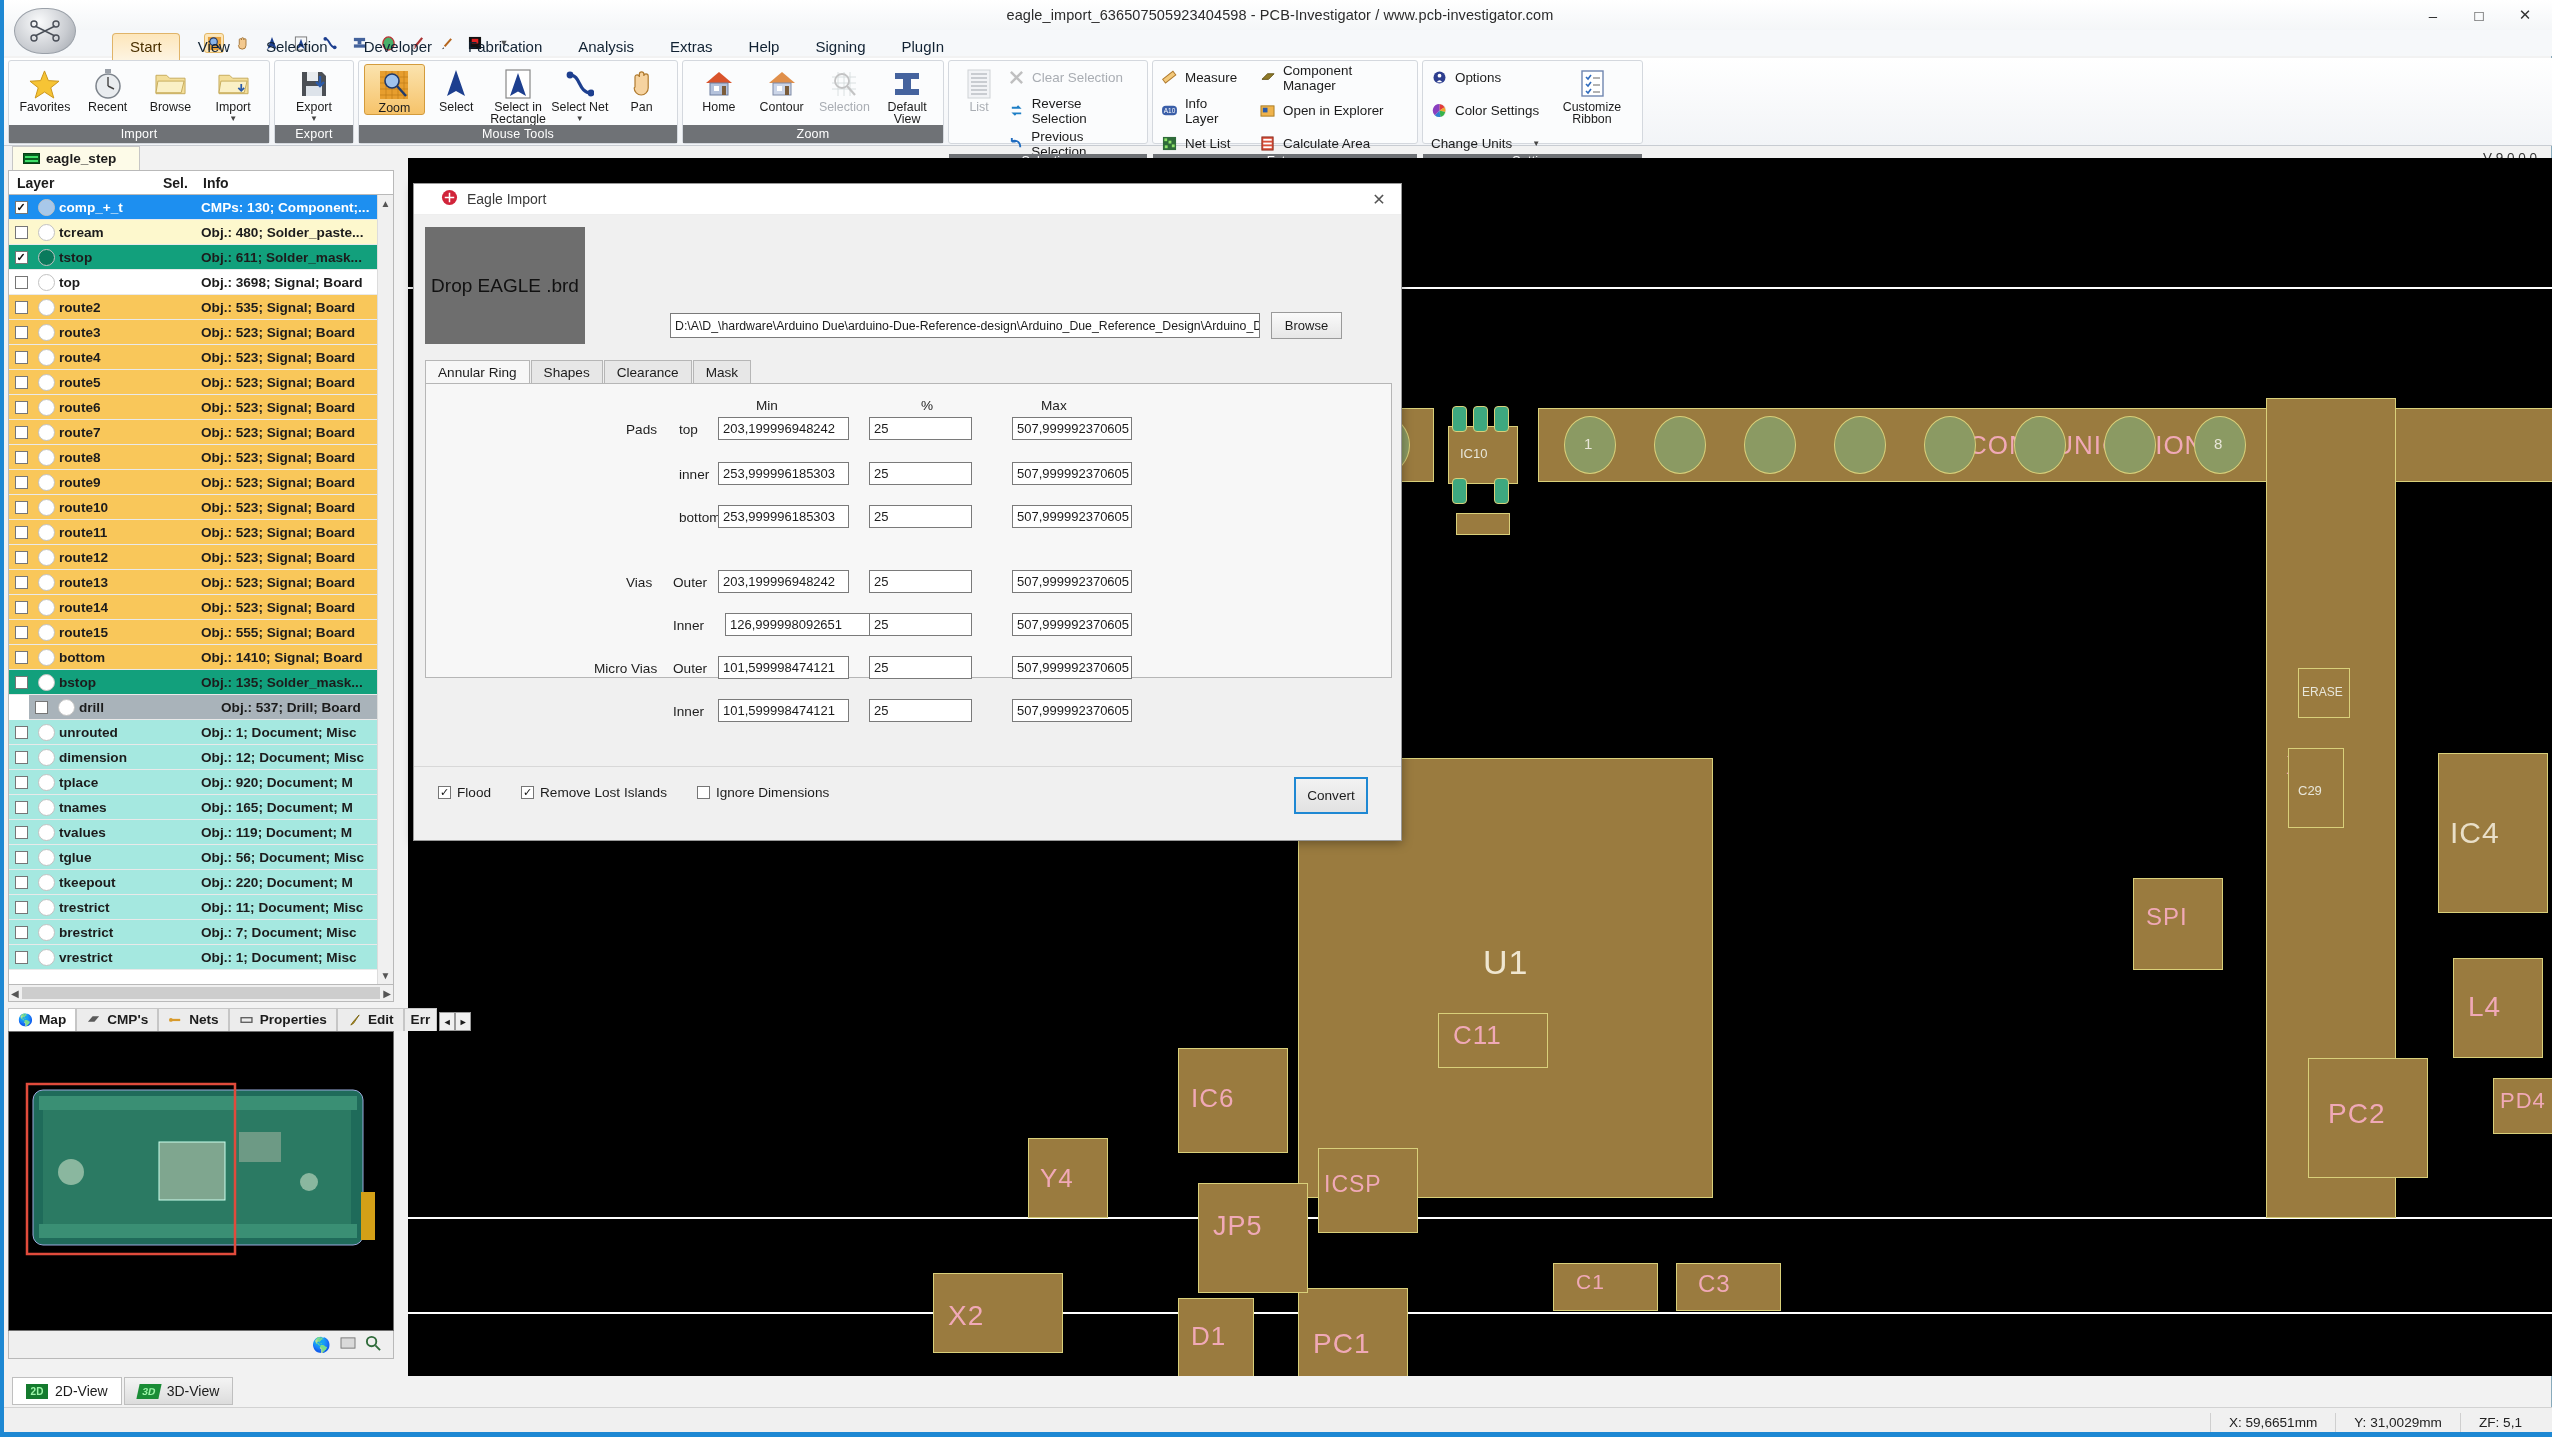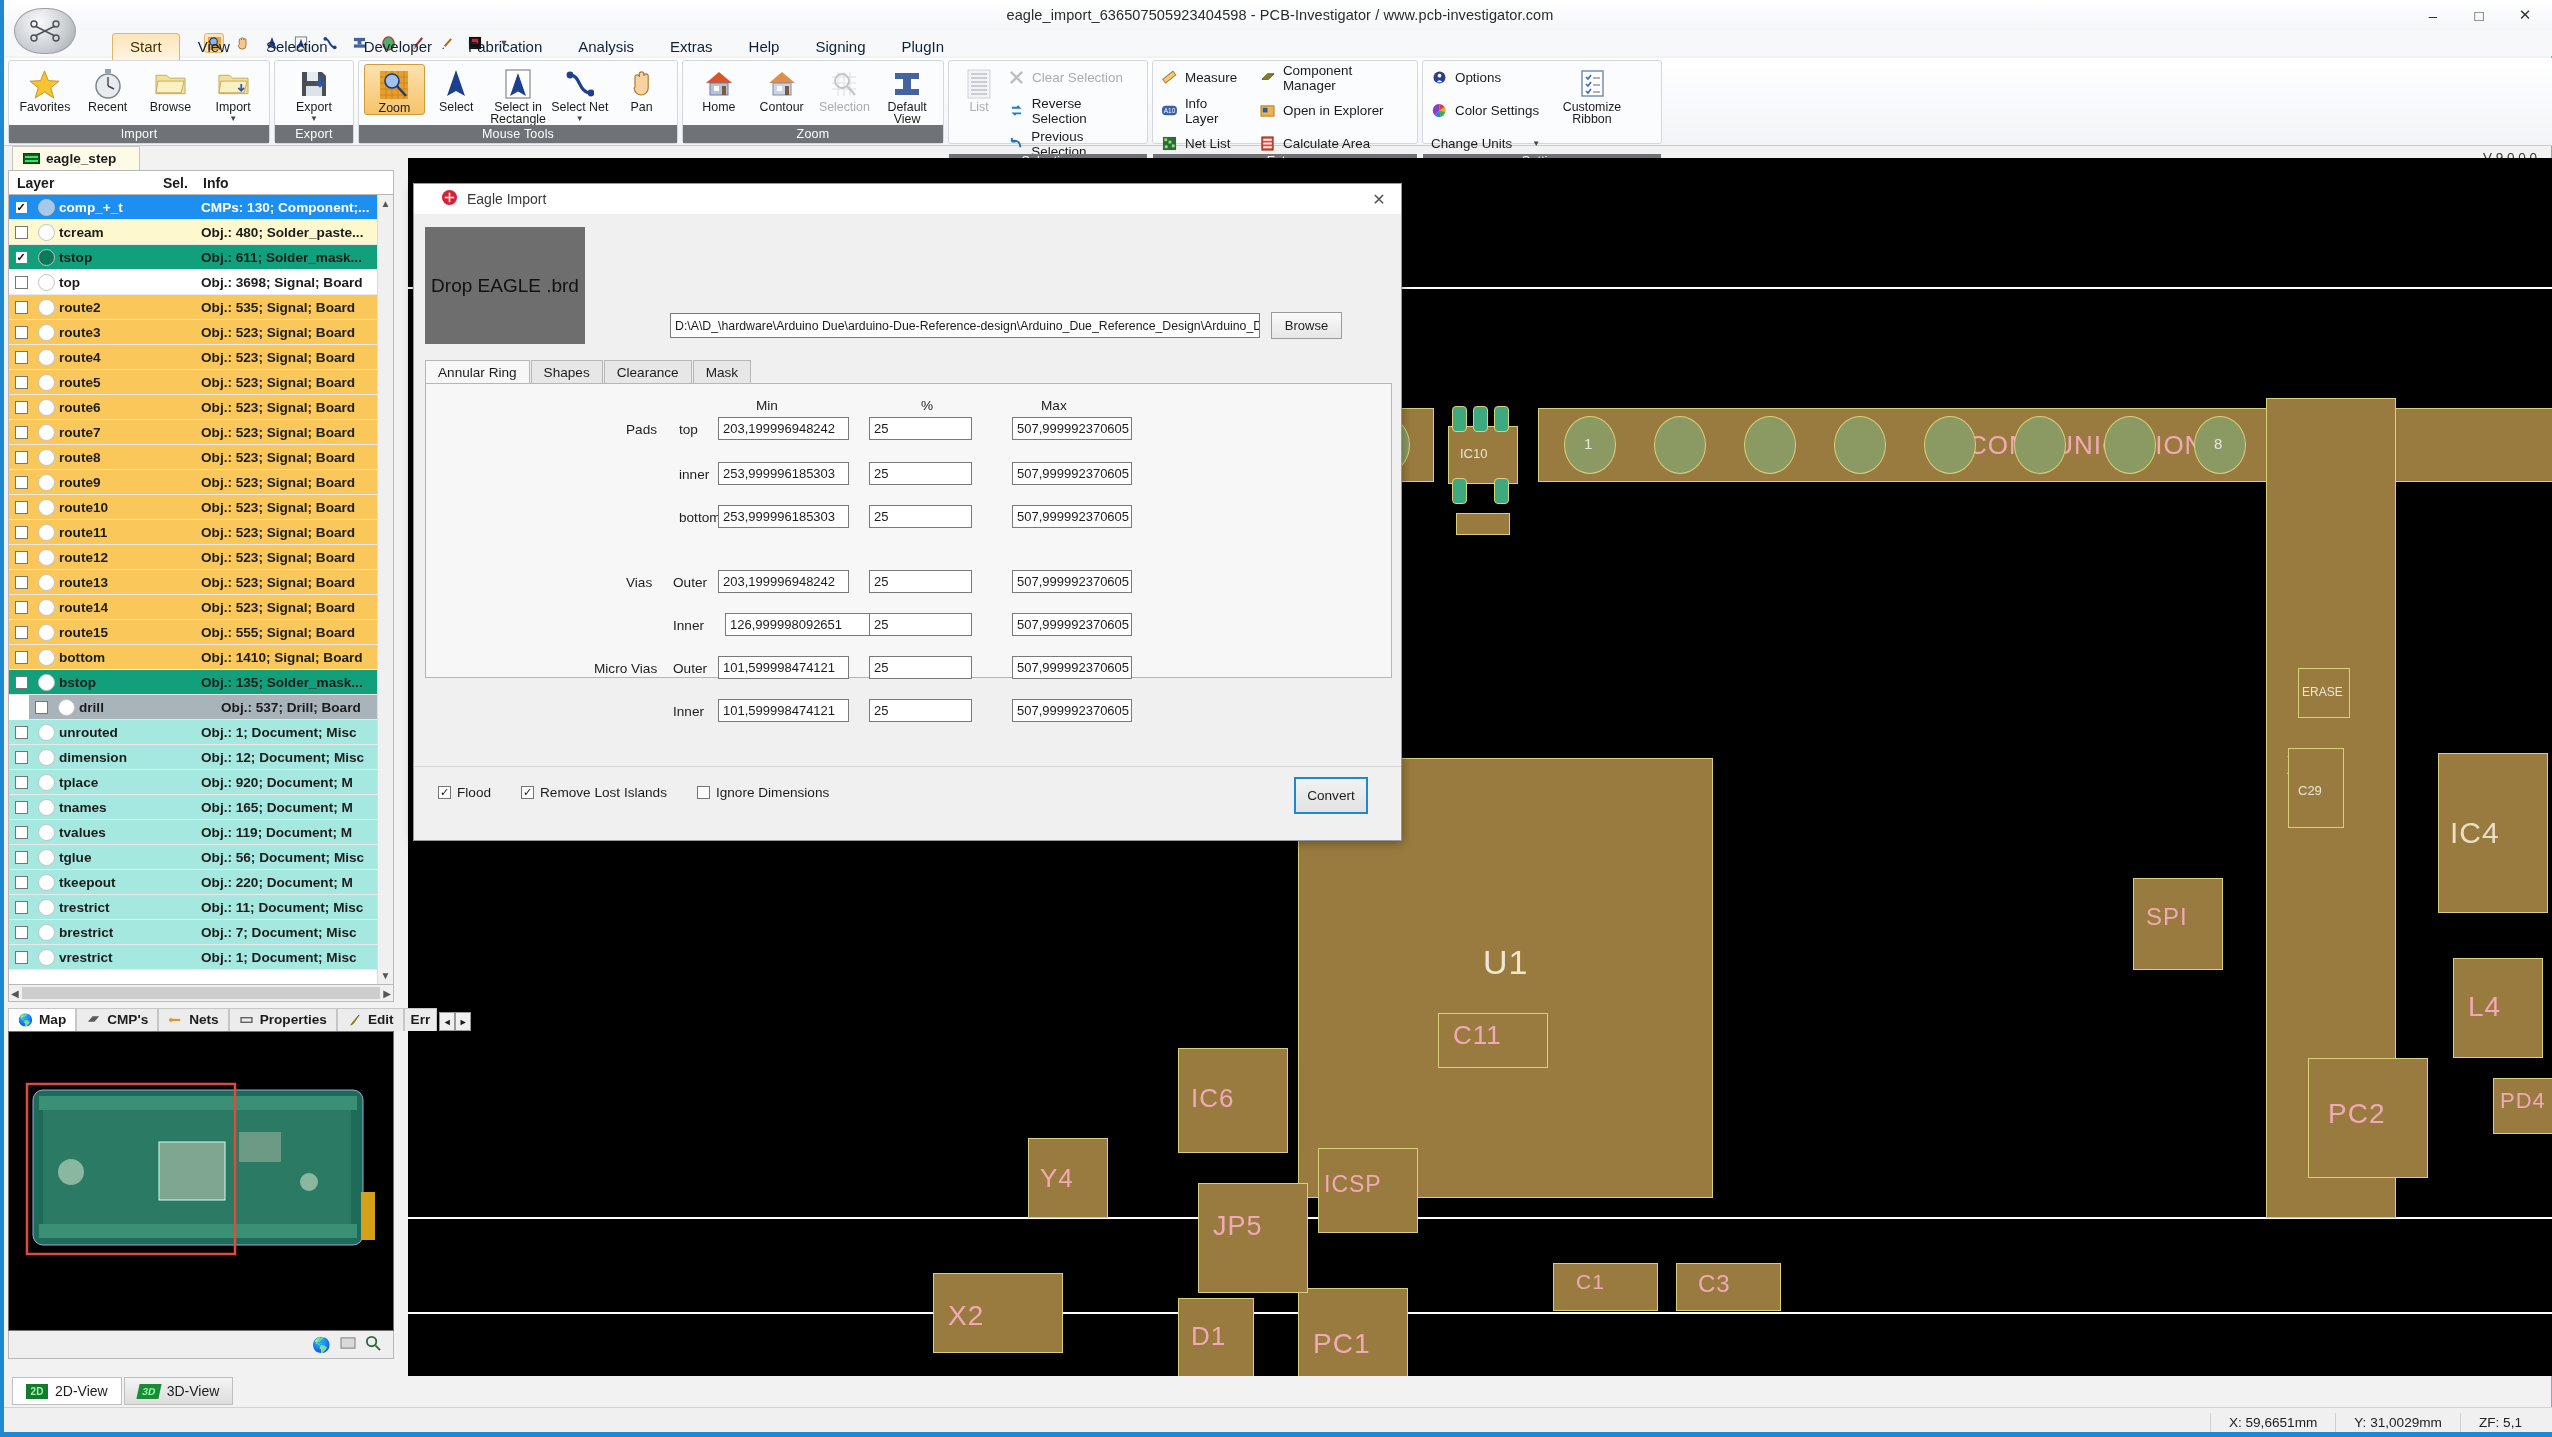--- a/index.html
+++ b/index.html
@@ -564,21 +564,21 @@
                   </svg>
               </span>
               <span>Calculate Area</span>
             </div>
           </div>
         </div>
       </div>
       <div class="cap">Extras</div>
     </div>
 
-    <div class="grp" style="width:240px;">
+    <div class="grp" style="width:221px;">
       <div class="body">
         <div class="smallrows" style="width:125px;">
           <div class="srow">
             <span class="ic">
               <svg width="15" height="15" viewBox="0 0 16 16">
                   <circle cx="8" cy="8" r="6.4" fill="#2d3e8f"></circle>
                   <circle cx="8" cy="6" r="2" fill="#fff"></circle>
                   <path d="M5 13 q3 -4 6 0z" fill="#fff"></path>
                 </svg>
             </span>

